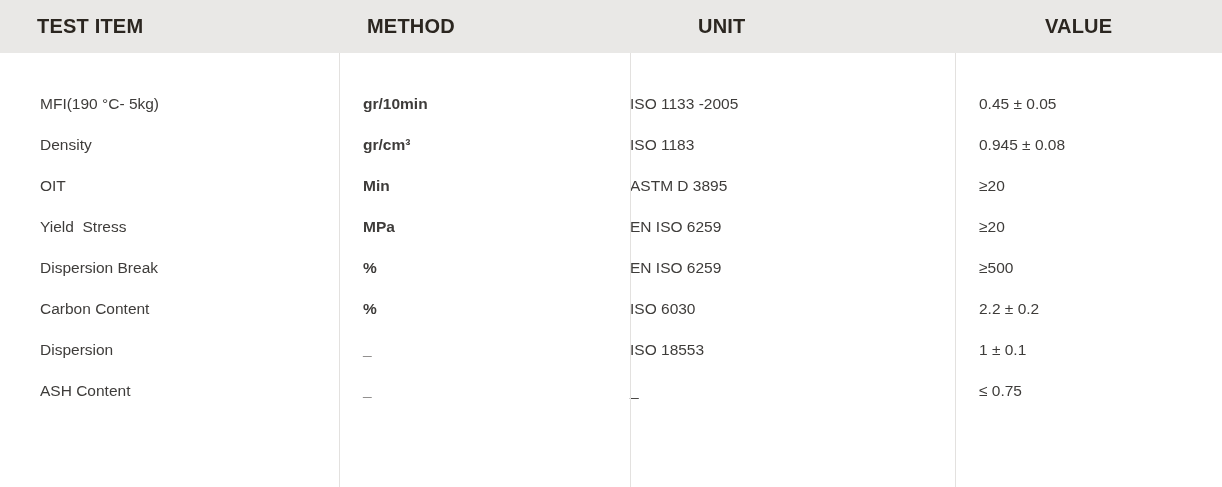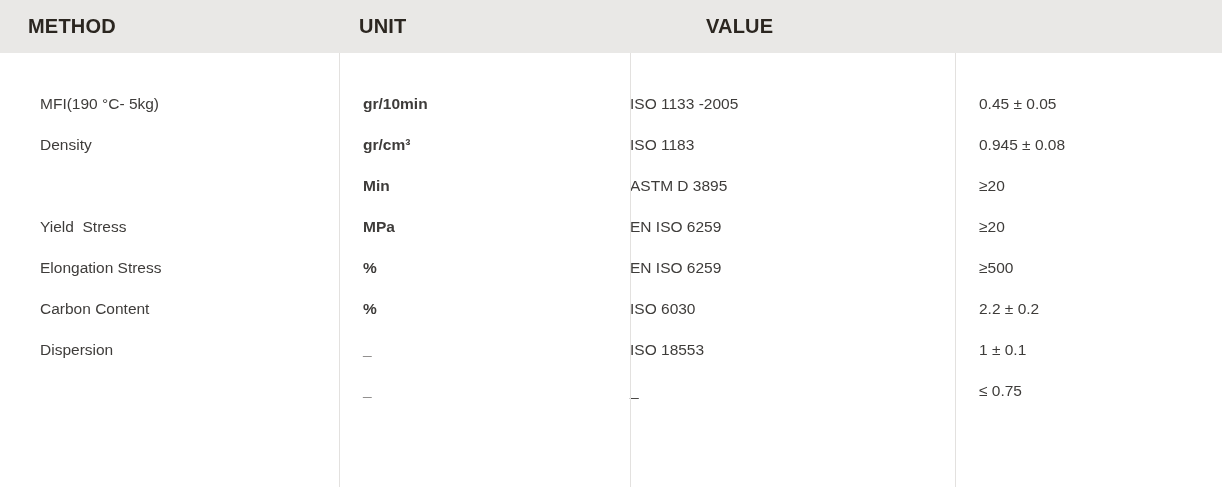--- a/index.html
+++ b/index.html
@@ -40,34 +40,36 @@
   .vl1 { left:339px; }
   .vl2 { left:630px; }
   .vl3 { left:955px; }
   .row {
     display:flex;
     height:41px;
     align-items:center;
     font-size:15.5px;
     color:#3e3c3a;
     white-space:pre;
-    justify-content:flex-end;
   }
   .cell { display:flex; align-items:center; height:100%; }
   .c0 { width:339px; padding-left:40px; }
   .c1 { width:291px; padding-left:24px;font-weight:bold; }
   .c2 { width:325px; }
   .c3 { width:267px; padding-left:24px; }
 </style>
 </head>
 <body>
 
 <div class="page">
 
   <div class="header">
+    <div class="hcell hc0">
+      <span>TEST ITEM</span>
+    </div>
     <div class="hcell hc2">
       <span>METHOD</span>
     </div>
     <div class="hcell hc1">
       <span>UNIT</span>
     </div>
     <div class="hcell hc3">
       <span>VALUE</span>
     </div>
   </div>
@@ -85,53 +87,55 @@
     </div>
 
     <div class="row">
       <div class="cell c0"><span>Density</span></div>
       <div class="cell c1"><span>gr/cm³</span></div>
       <div class="cell c2"><span>ISO 1183</span></div>
       <div class="cell c3"><span>0.945 ± 0.08</span></div>
     </div>
 
     <div class="row">
+      <div class="cell c0"><span>OIT</span></div>
       <div class="cell c1"><span>Min</span></div>
       <div class="cell c2"><span>ASTM D 3895</span></div>
       <div class="cell c3"><span>≥20</span></div>
     </div>
 
     <div class="row">
       <div class="cell c0"><span>Yield  Stress</span></div>
       <div class="cell c1"><span>MPa</span></div>
       <div class="cell c2"><span>EN ISO 6259</span></div>
       <div class="cell c3"><span>≥20</span></div>
     </div>
 
     <div class="row">
-      <div class="cell c0"><span>Elongation Stress</span></div>
+      <div class="cell c0"><span>Dispersion Break</span></div>
       <div class="cell c1"><span>%</span></div>
       <div class="cell c2"><span>EN ISO 6259</span></div>
       <div class="cell c3"><span>≥500</span></div>
     </div>
 
     <div class="row">
       <div class="cell c0"><span>Carbon Content</span></div>
       <div class="cell c1"><span>%</span></div>
       <div class="cell c2"><span>ISO 6030</span></div>
       <div class="cell c3"><span>2.2 ± 0.2</span></div>
     </div>
 
     <div class="row">
       <div class="cell c0"><span>Dispersion</span></div>
       <div class="cell c1"><span>_</span></div>
       <div class="cell c2"><span>ISO 18553</span></div>
       <div class="cell c3"><span>1 ± 0.1</span></div>
     </div>
 
     <div class="row">
+      <div class="cell c0"><span>ASH Content</span></div>
       <div class="cell c1"><span>_</span></div>
       <div class="cell c2"><span>_</span></div>
       <div class="cell c3"><span>≤ 0.75</span></div>
     </div>
 
   </div>
 </div>
 
 </body></html>

